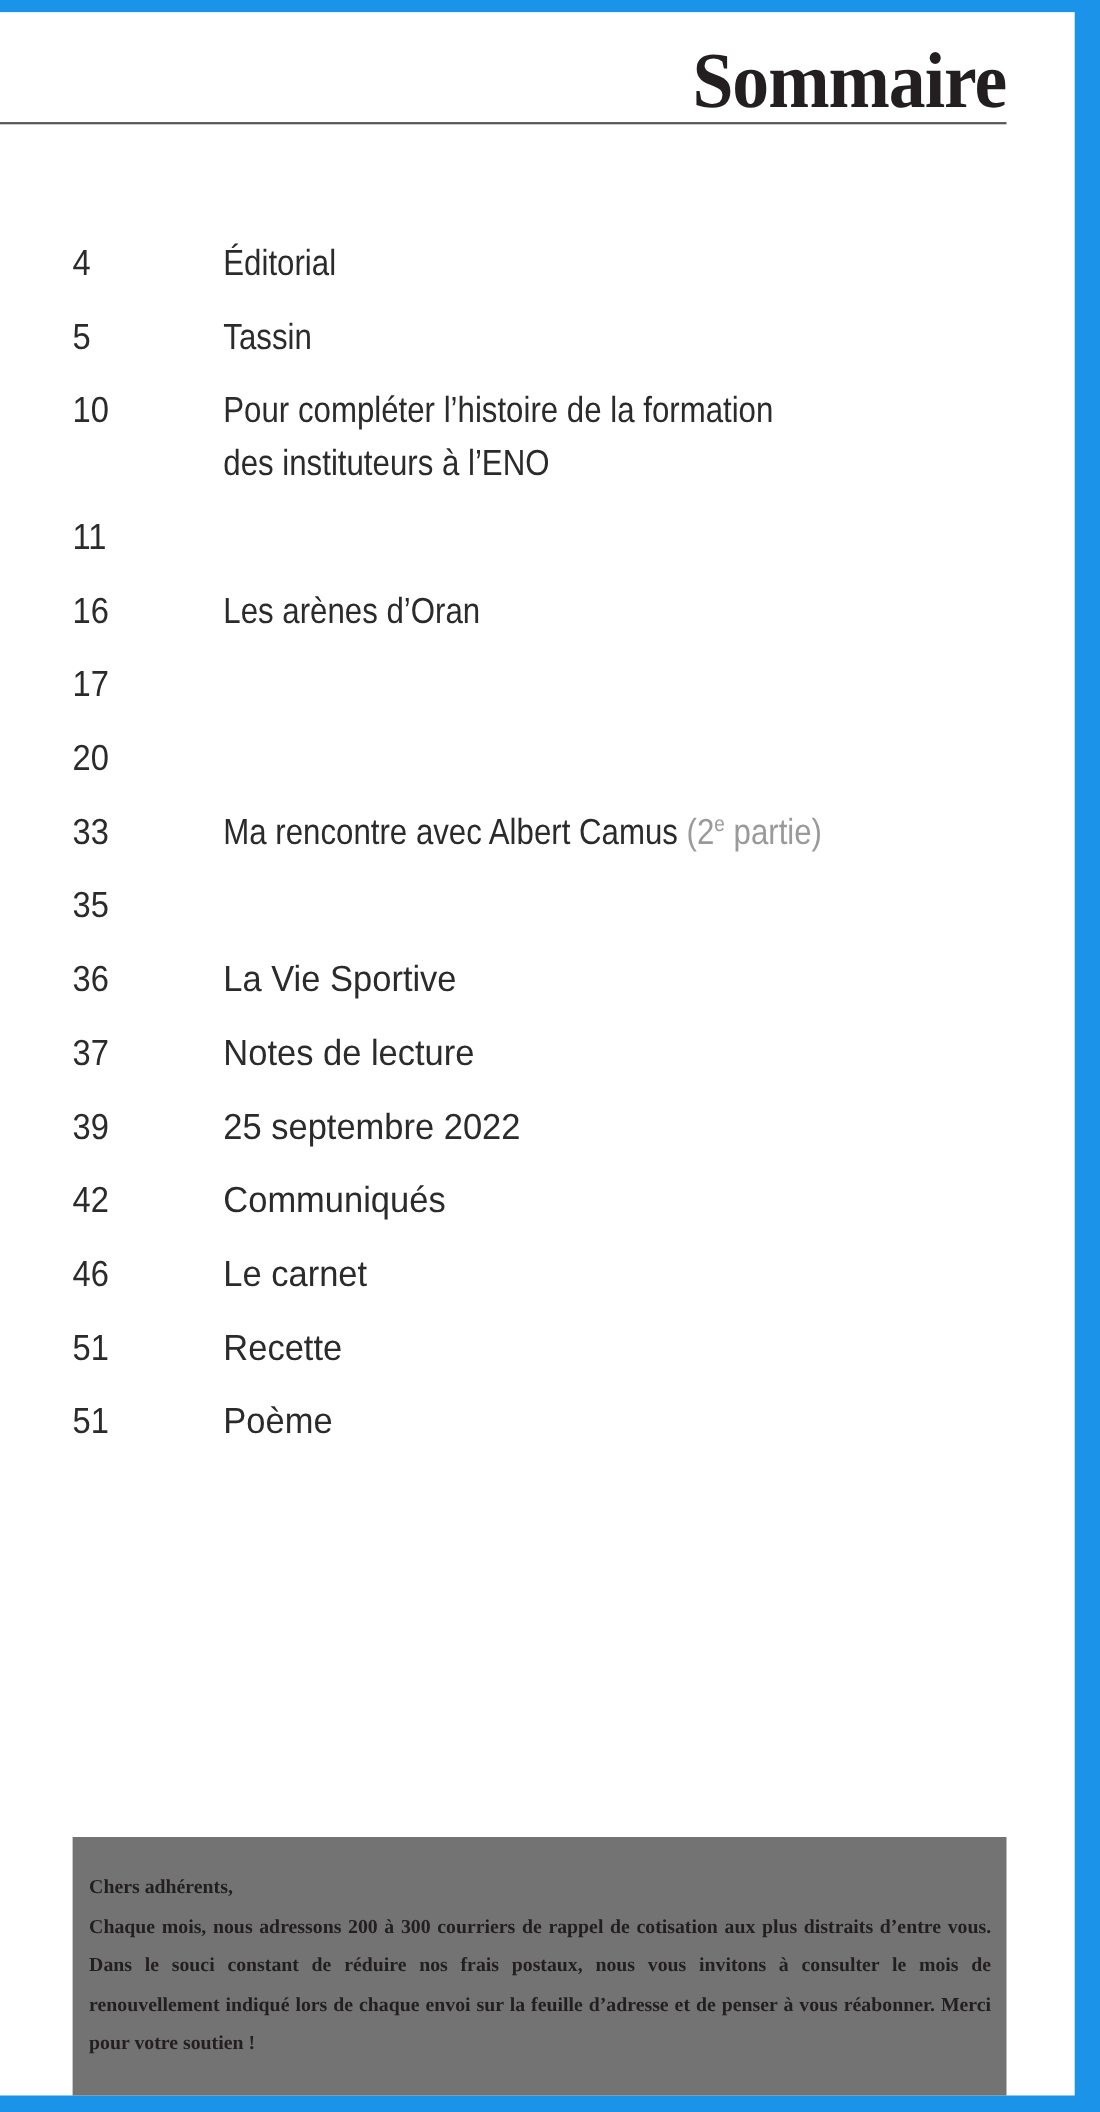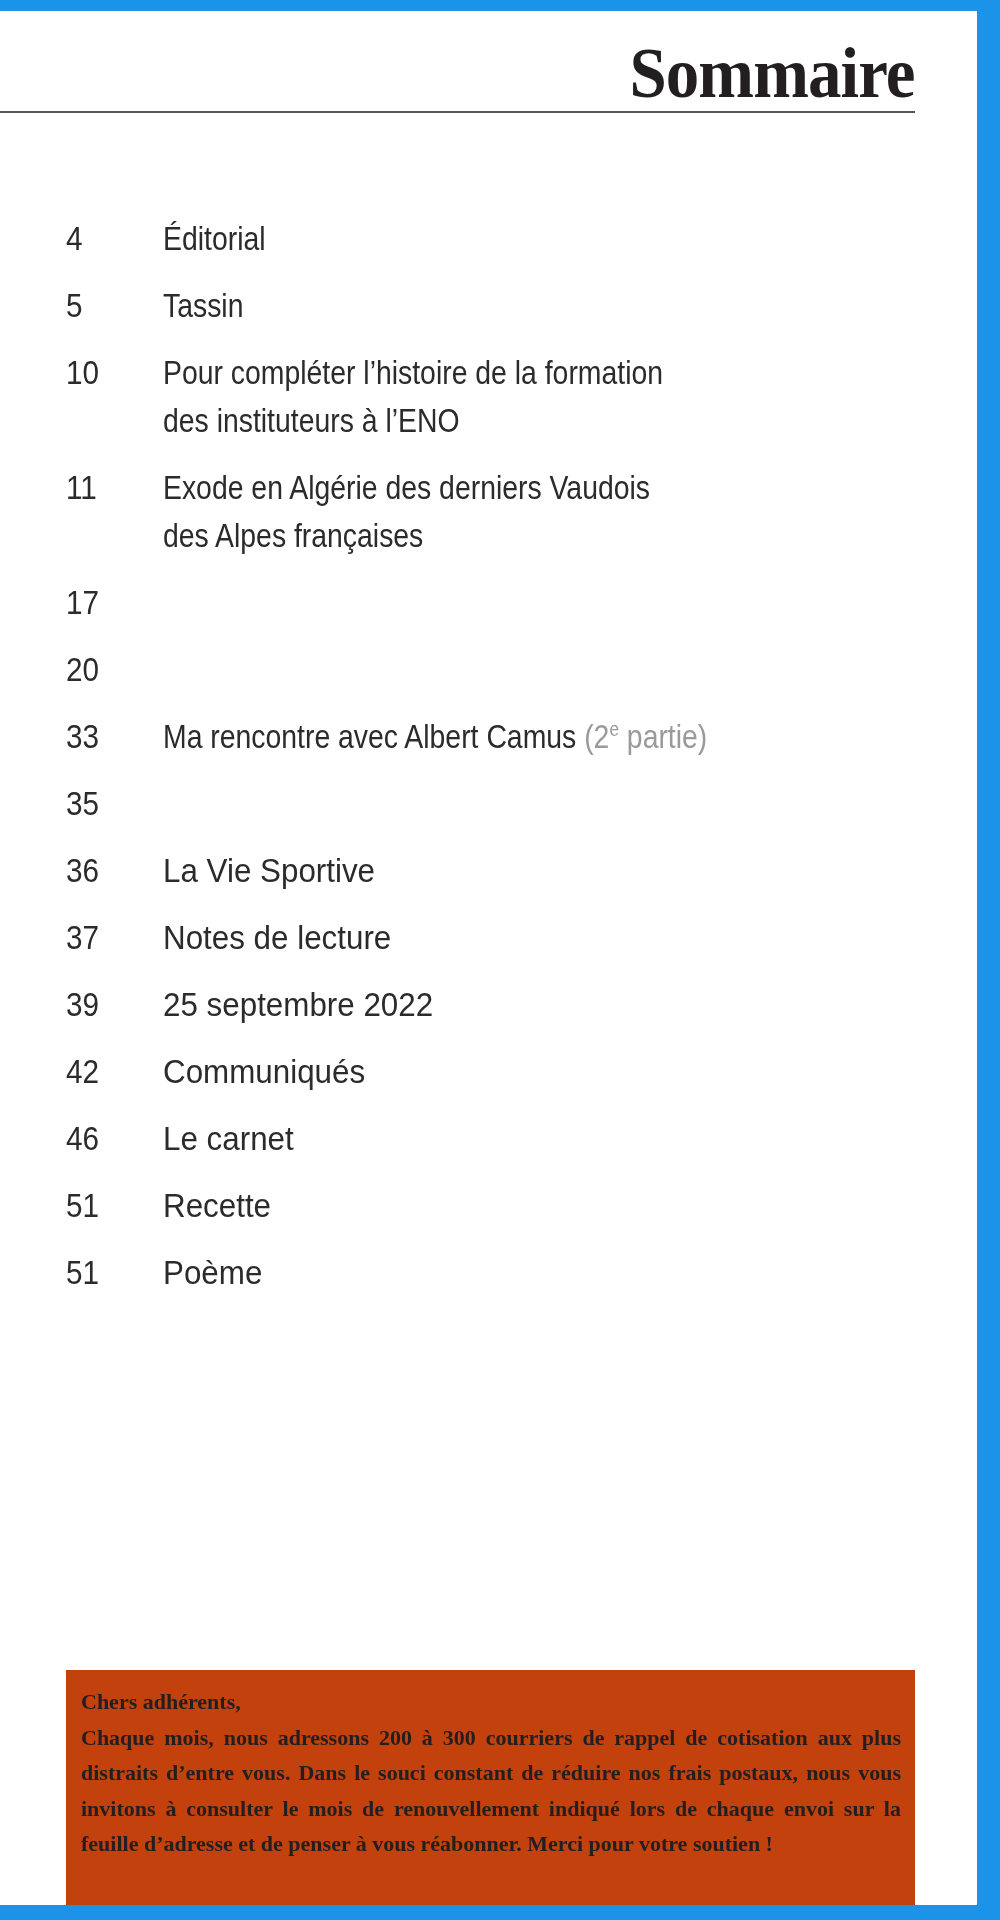--- a/index.html
+++ b/index.html
@@ -45,36 +45,36 @@
   .toc-item {
     display: flex;
     margin: 0 0 19px 0;
     font-size: 33px;
     line-height: 48px;
   }
   .toc-item .num {
     width: 97px; flex: 0 0 97px;
     transform: scaleX(0.9); transform-origin: left center;
   }
-  .toc-item .txt { flex: 1; }
+  .toc-item .txt { flex: 1; margin-left: 40px; }
   .toc-item .txt .line { display: block; white-space: nowrap; transform: scaleX(0.86); transform-origin: left center; }
   .toc-item.wide .txt .line { transform: scaleX(0.95); }
   .toc-item .txt em { font-style: italic; }
   .toc-item .muted { color: #9a9a9a; }
   .toc-item sup { font-size: 20px; vertical-align: 12px; line-height: 0; }
   .note {
     position: absolute;
     left: 66px; top: 1659px;
     width: 849px; height: 240px;
-    background: #c2410c;
+    background: #737373;
     box-sizing: border-box;
-    padding: 14px 14px 0 15px;
+    padding: 28px 14px 0 15px;
     font-family: "Liberation Serif", "DejaVu Serif", serif;
     font-weight: bold;
-    font-size: 22px;
+    font-size: 18px;
     line-height: 35.5px;
     color: #231f20;
   }
   .note p { margin: 0; text-align: justify; text-align-last: left; }
 </style>
 </head>
 <body>
 
 <div class="page">
   <h1 class="title">Sommaire</h1>
@@ -95,24 +95,26 @@
     </li>
     <li class="toc-item">
       <span class="num">10</span>
       <span class="txt">
         <span class="line">Pour compléter l’histoire de la formation</span>
         <span class="line">des instituteurs à l’ENO</span>
       </span>
     </li>
     <li class="toc-item">
       <span class="num">11</span>
+    </li>
+    <li class="toc-item">
+      <span class="num">16</span>
       <span class="txt">
-        <span class="line">Exode en Algérie des derniers Vaudois</span>
-        <span class="line">des Alpes françaises</span>
-      </span>
+          <span class="line">Les arènes d’Oran</span>
+        </span>
     </li>
     <li class="toc-item">
       <span class="num">17</span>
     </li>
     <li class="toc-item">
       <span class="num">20</span>
     </li>
     <li class="toc-item">
       <span class="num">33</span>
       <span class="txt">

